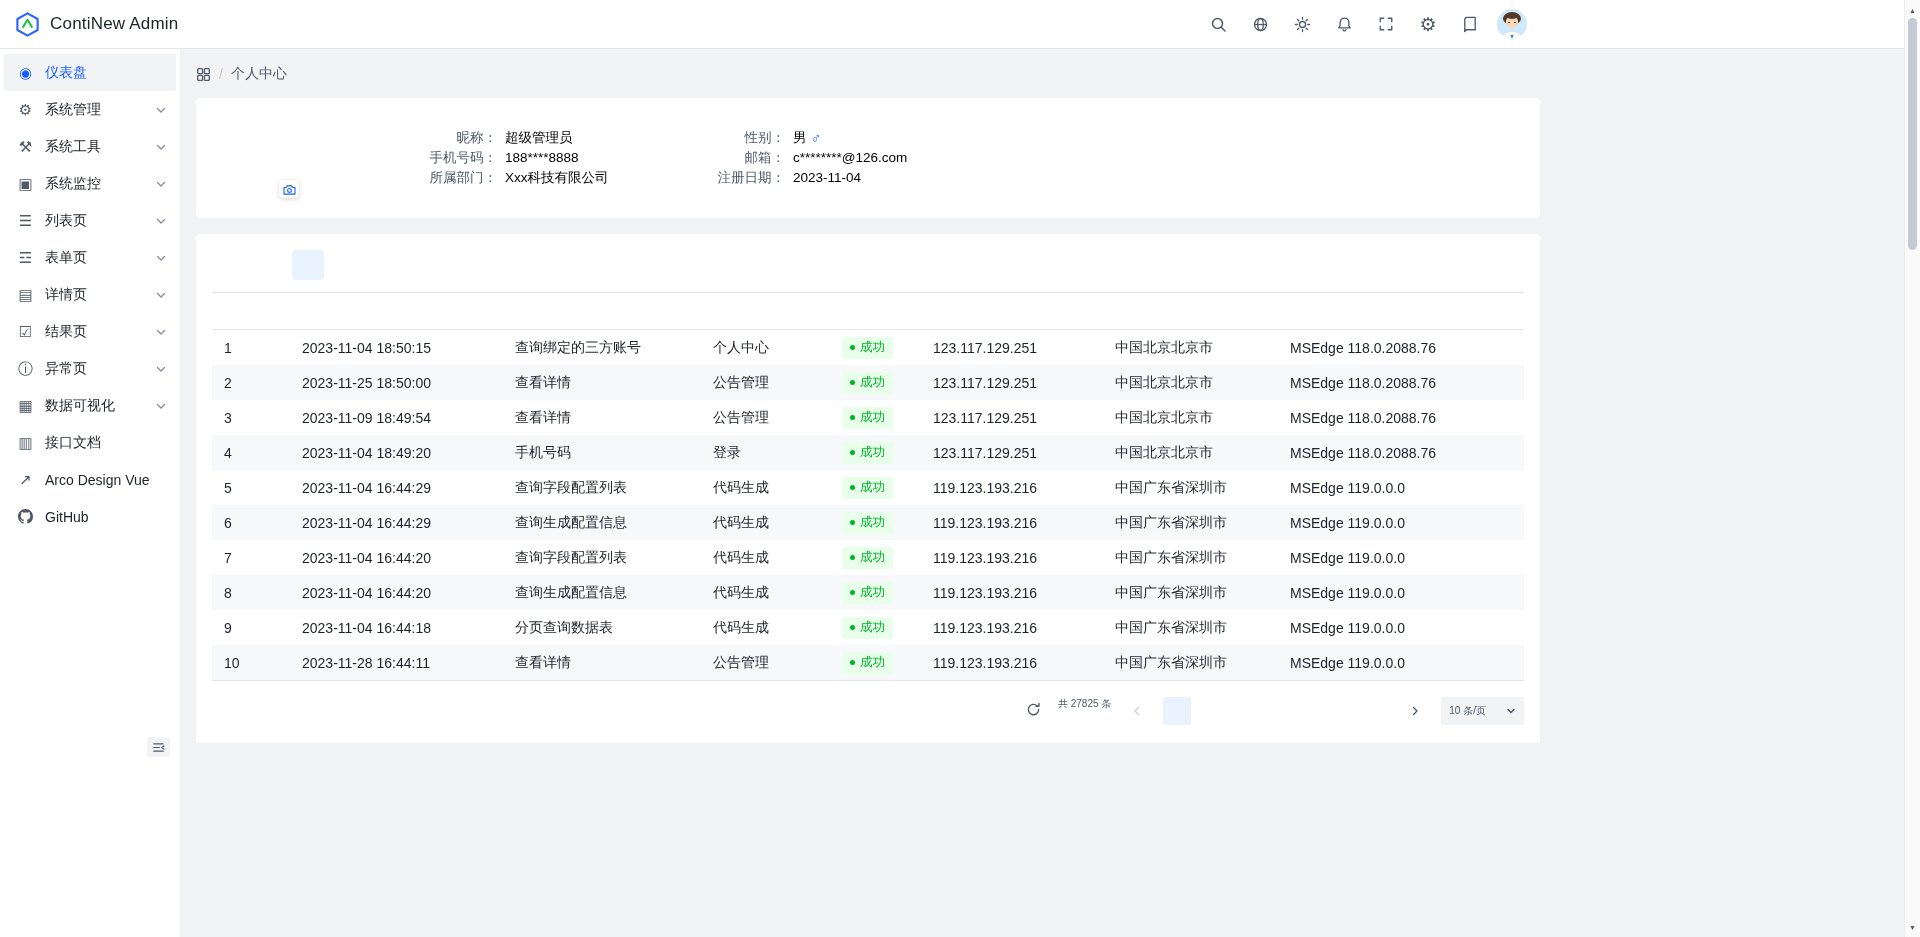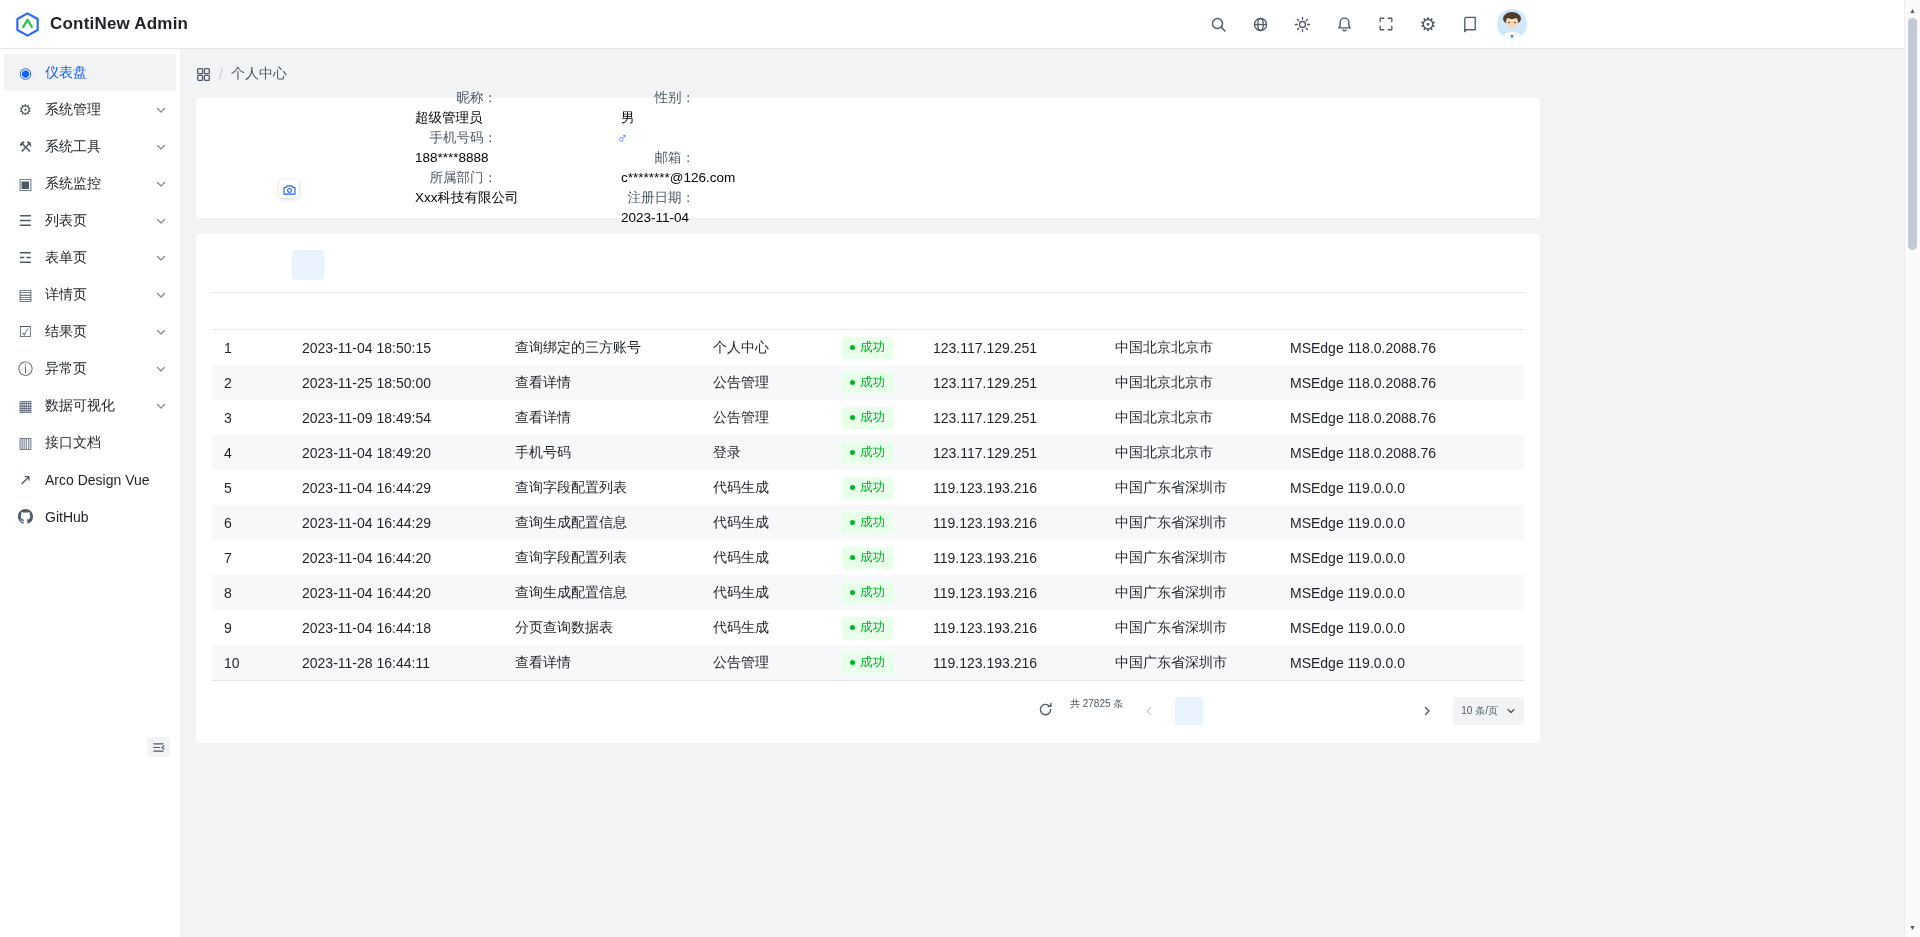--- a/index.html
+++ b/index.html
@@ -12,21 +12,21 @@
 
   .app { position: relative; width: 1920px; height: 937px; background: #f2f3f5; overflow: hidden; }
 
   
   .topbar {
     position: absolute; top: 0; left: 0; right: 0; height: 49px;
     background: #fff; border-bottom: 1px solid #e5e6eb;
     display: flex; align-items: center; padding: 0 14px; z-index: 10;
   }
   .brand { display: flex; align-items: center; gap: 9px; }
-  .brand-title { font-size: 17px; font-weight: 700; color: #1d2129; letter-spacing: .2px; }
+  .brand-title { font-size: 17px; font-weight: 400; color: #1d2129; letter-spacing: .2px; }
   .header-actions { position: absolute; right: 392px; top: 0; height: 48px; display: flex; align-items: center; gap: 10px; }
   .icon-btn { width: 32px; height: 32px; border-radius: 50%; display: flex; align-items: center; justify-content: center; color: #4e5969; }
   .gear-glyph { font-size: 19px; line-height: 1; }
 
   
   .boy { position: relative; border-radius: 50%; background: #cfe9fb; overflow: hidden; flex: none; }
   .boy .hair { position: absolute; top: 9%; left: 20%; width: 60%; height: 44%; background: #503a2a; border-radius: 50%; }
   .boy .face { position: absolute; top: 24%; left: 29%; width: 42%; height: 40%; background: #f9d6b8; border-radius: 48%; }
   .boy .fringe { position: absolute; top: 21%; left: 28%; width: 44%; height: 13%; background: #503a2a; border-radius: 0 0 50% 50% / 0 0 100% 100%; }
   .boy .eye { position: absolute; top: 42%; width: 5%; height: 5%; background: #42301f; border-radius: 50%; }
@@ -64,21 +64,21 @@
   .avatar-wrap { position: relative; width: 84px; height: 84px; margin-left: 16px; flex: none; }
   .avatar-big { width: 84px; height: 84px; }
   .camera-badge {
     position: absolute; right: -3px; bottom: 2px; width: 20px; height: 18px;
     background: #fff; border-radius: 4px; box-shadow: 0 1px 4px rgba(0,0,0,.18);
     display: flex; align-items: center; justify-content: center;
   }
   .fields { display: flex; font-size: 13.5px; }
   .pf-g1 { margin-left: 111px; }
   .pf-g2 { margin-left: 8px; }
-  .pf-row { display: flex; line-height: 20px; flex-direction: column; }
+  .pf-row { display: flex; line-height: 20px; }
   .pf-label { color: #4e5969; text-align: right; }
   .pf-g1 .pf-label { width: 90px; }
   .pf-g2 .pf-label { width: 82px; }
   .pf-value { color: #000000; margin-left: 8px; }
   .pf-g1 .pf-value { width: 190px; }
   .pf-suffix { color: #165dff; margin-left: 4px; font-size: 14px; }
 
   
   .log-card { padding: 16px 16px 18px 16px; }
   .tabs { display: flex; gap: 8px; margin-bottom: 12px; }
@@ -105,21 +105,21 @@
   }
   .badge .dot { width: 5px; height: 5px; border-radius: 50%; background: #00b42a; }
 
   .pagination { display: flex; align-items: flex-start; justify-content: flex-end; gap: 12px; margin-top: 16px; color: #4e5969; font-size: 10px; }
   .refresh-btn { width: 24px; height: 24px; display: flex; align-items: center; justify-content: center; color: #4e5969; }
   .pages { display: flex; gap: 5px; }
   .page-item { min-width: 28px; height: 28px; padding: 0 4px; border-radius: 2px; display: flex; align-items: center; justify-content: center; color: #4e5969; font-size: 13px; }
   .page-item.active { background: #e8f3ff; color: #165dff; }
   .nav-btn { width: 28px; height: 28px; display: flex; align-items: center; justify-content: center; color: #4e5969; }
   .nav-btn.disabled { color: #c9cdd4; cursor: default; }
-  .page-size { display: flex; align-items: center; gap: 8px; height: 28px; padding: 0 8px; background: #f2f3f5; border-radius: 2px; color: #4e5969; cursor: pointer; }
+  .page-size { display: flex; align-items: center; gap: 20px; height: 28px; padding: 0 8px; background: #f2f3f5; border-radius: 2px; color: #4e5969; cursor: pointer; }
 
   .footer { width: 1344px; margin-top: 19px; text-align: center; color: #4e5969; font-size: 13px; }
 
   
   .scrollbar { position: fixed; right: 0; top: 0; width: 16px; height: 937px; background: #fafafa; border-left: 1px solid #ededed; z-index: 60; }
   .sb-arrow { position: absolute; left: 0; width: 15px; height: 16px; display: flex; align-items: center; justify-content: center; font-size: 7px; color: #545d69; }
   .sb-arrow.up { top: 2px; } .sb-arrow.down { bottom: 2px; }
   .sb-thumb { position: absolute; left: 3px; top: 18px; width: 9px; height: 232px; background: #c4cad3; border-radius: 5px; }
 
   svg { display: block; }

